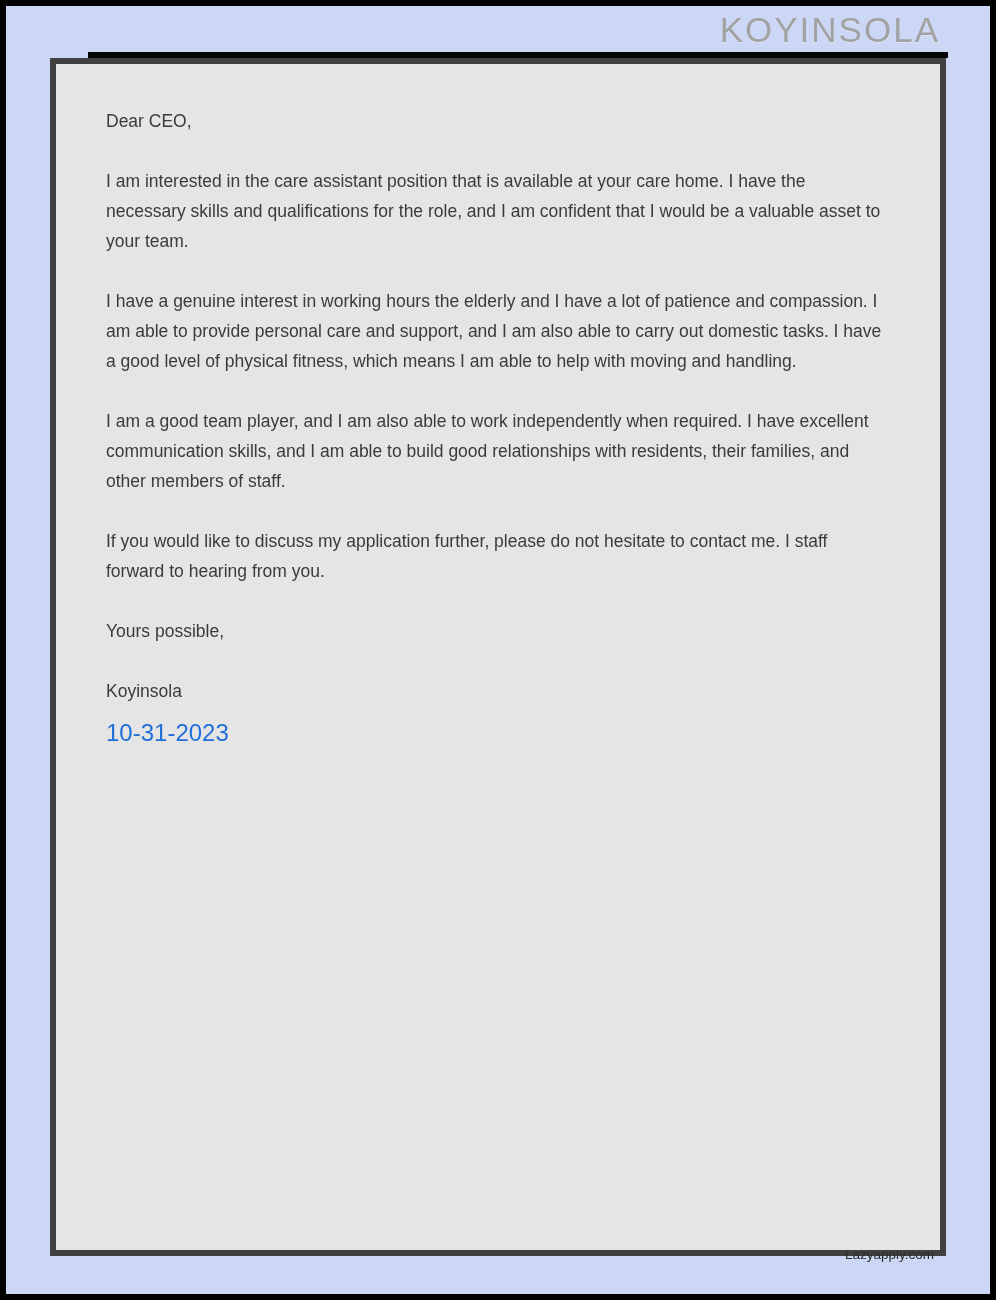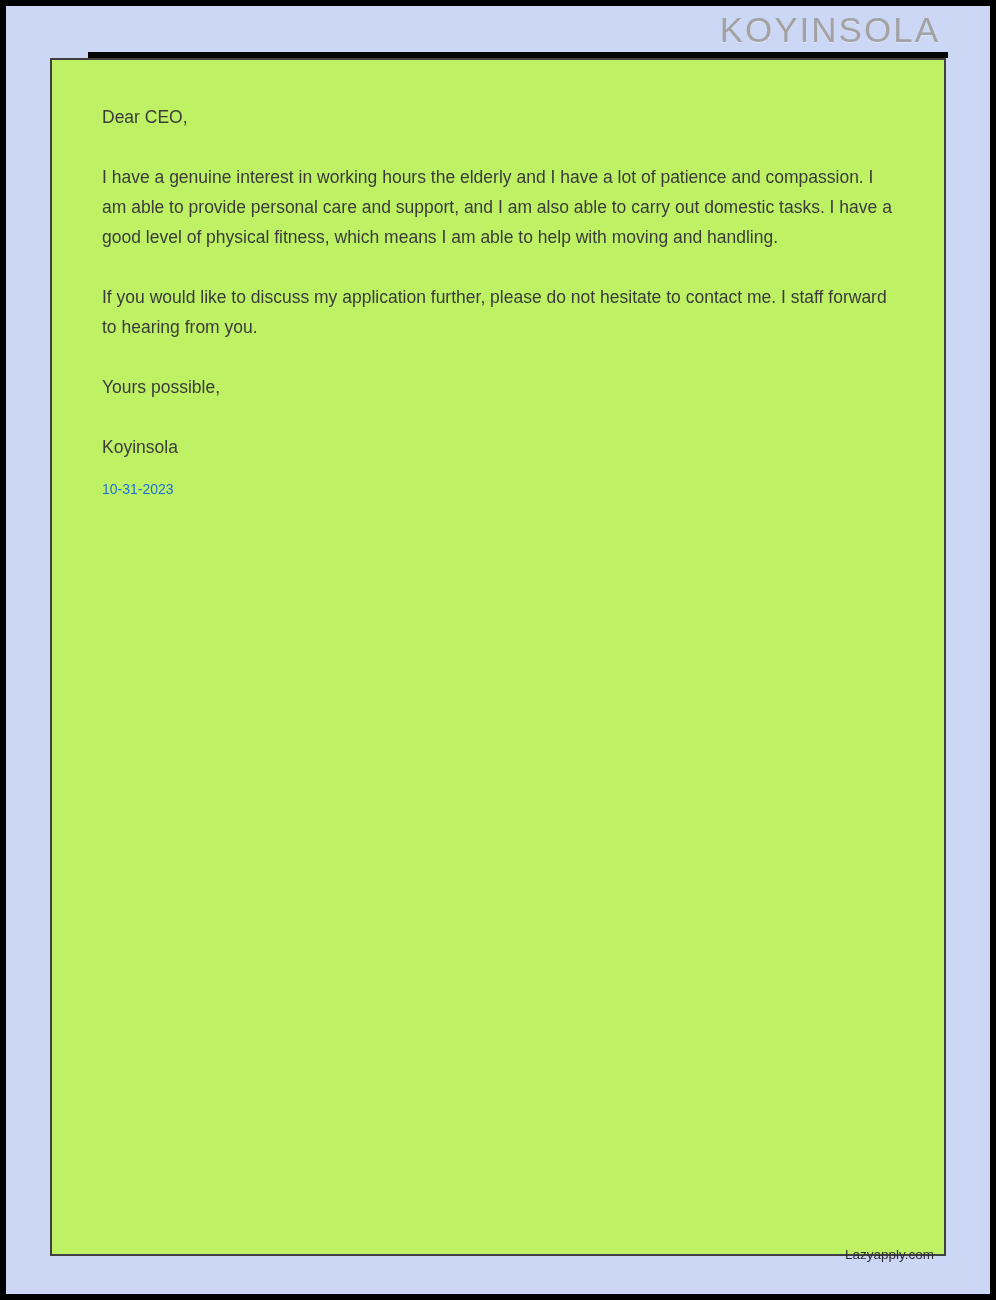--- a/index.html
+++ b/index.html
@@ -37,37 +37,37 @@
     height: 6px;
     background: #050505;
     margin: 0 42px;
   }
   .page {
     position: absolute;
     left: 44px;
     right: 44px;
     top: 52px;
     bottom: 38px;
-    background: #bef264;
-    border: 2px solid #404040;
+    background: #e5e5e5;
+    border: 6px solid #404040;
     box-sizing: border-box;
     padding: 42px 50px 0 50px;
   }
   .page p {
     margin: 0 0 30px 0;
     font-size: 17.5px;
     line-height: 30px;
     color: #3b3b3b;
   }
   .page p.signature {
     margin-bottom: 12px;
   }
   .date {
     display: inline-block;
-    font-size: 14px;
+    font-size: 24px;
     line-height: 30px;
     color: #1e6fd9;
     text-decoration: none;
     cursor: pointer;
   }
   .watermark {
     position: absolute;
     right: 56px;
     bottom: 32px;
     font-size: 13.5px;
@@ -81,23 +81,25 @@
 
   <div class="letterhead">
     <div class="brand">KOYINSOLA</div>
   </div>
 
   <div class="topbar"></div>
 
   <div class="page">
     <p class="salutation">Dear CEO,</p>
 
+    <p>I am interested in the care assistant position that is available at your care home. I have the necessary skills and qualifications for the role, and I am confident that I would be a valuable asset to your team.</p>
 
     <p>I have a genuine interest in working hours the elderly and I have a lot of patience and compassion. I am able to provide personal care and support, and I am also able to carry out domestic tasks. I have a good level of physical fitness, which means I am able to help with moving and handling.</p>
 
+    <p>I am a good team player, and I am also able to work independently when required. I have excellent communication skills, and I am able to build good relationships with residents, their families, and other members of staff.</p>
 
 
     <p>If you would like to discuss my application further, please do not hesitate to contact me. I staff forward to hearing from you.</p>
 
     <p class="closing">Yours possible,</p>
 
     <p class="signature">Koyinsola</p>
 
     <a class="date">10-31-2023</a>
   </div>

